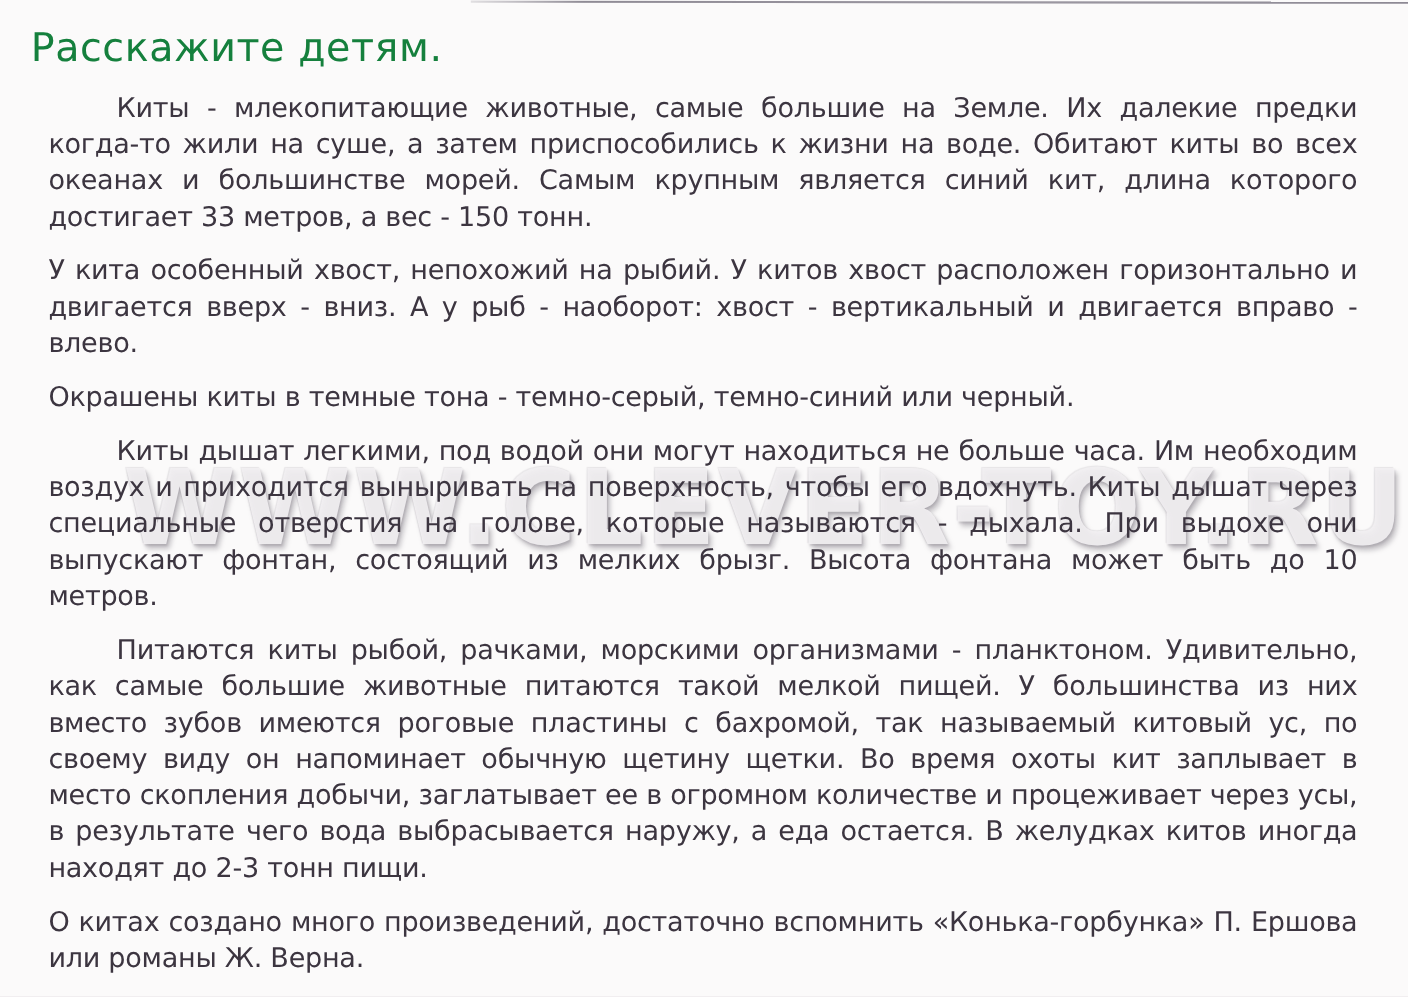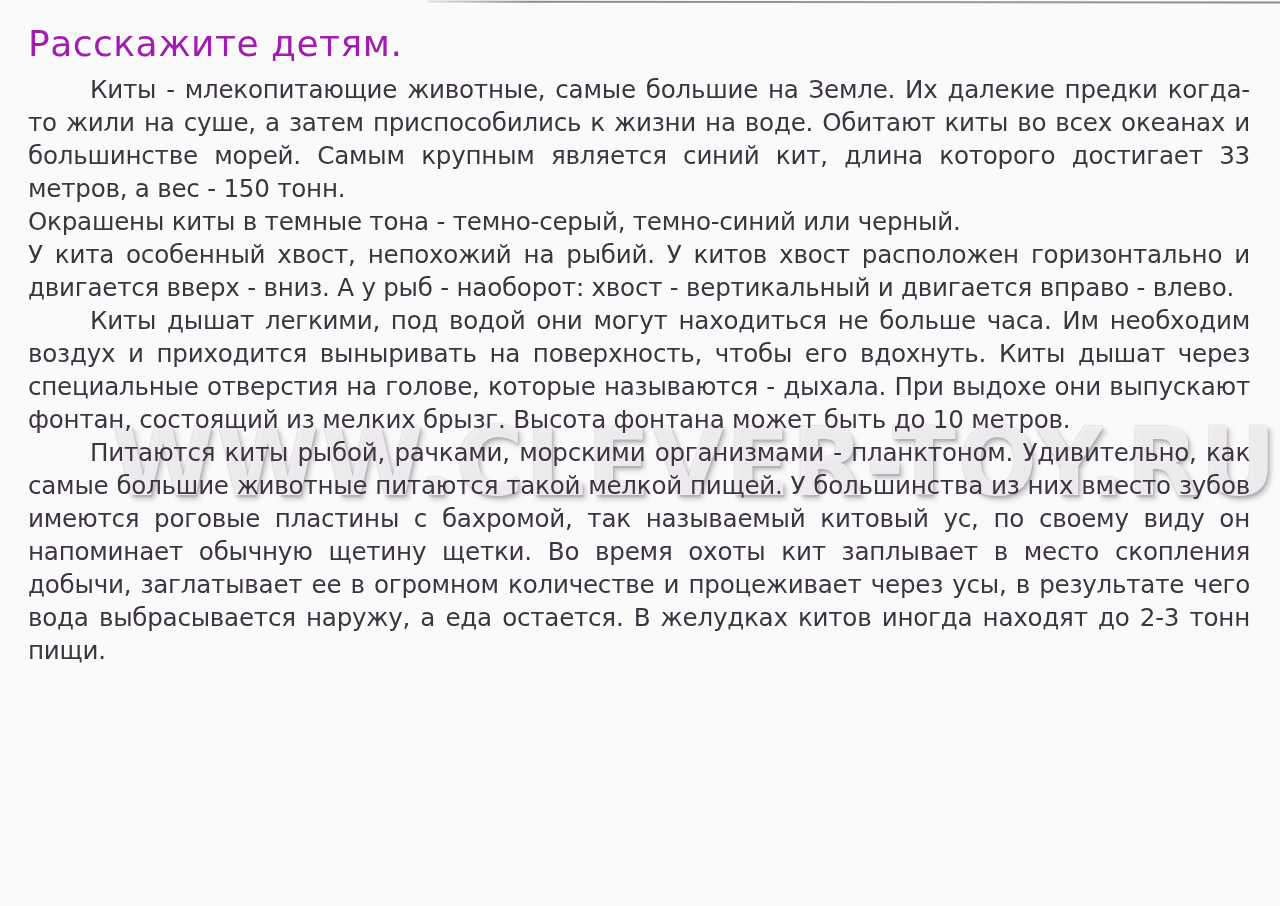--- a/index.html
+++ b/index.html
@@ -49,51 +49,52 @@
   }
   .title {
     position: relative;
     z-index: 1;
     margin: 0;
     padding: 22px 20px 0 28px;
     font-size: 36px;
     font-weight: 500;
     letter-spacing: 0.5px;
     line-height: 1.2;
-    color: #a21caf;
+    color: #15803d;
   }
   .body-text {
     position: relative;
     z-index: 1;
     margin: 8px 30px 0 28px;
     font-size: 24.6px;
     line-height: 33px;
     text-align: justify;
     letter-spacing: -0.01em;
   }
   .body-text p {
-    margin: 0;
+    margin: 16px;
     padding: 0;
   }
   .body-text p.indent {
     text-indent: 62px;
   }
 </style>
 </head>
 <body>
 
 <div class="page">
 
   <div class="scan-edge"></div>
 
   <div class="watermark">WWW.CLEVER-TOY.RU</div>
 
   <h1 class="title">Расскажите детям.</h1>
 
   <div class="body-text">
     <p class="indent">Киты - млекопитающие животные, самые большие на Земле. Их далекие предки когда-то жили на суше, а затем приспособились к жизни на воде. Обитают киты во всех океанах и большинстве морей. Самым крупным является синий кит, длина которого достигает 33 метров, а вес - 150 тонн.</p>
+    <p>                <span>У кита особенный хвост, непохожий на рыбий. У китов хвост расположен горизонтально и двигается вверх - вниз. А у рыб - наоборот: хвост - вертикальный и двигается вправо - влево.</span></p>
     <p>                <span>Окрашены киты в темные тона - темно-серый, темно-синий или черный.</span></p>
-    <p>                <span>У кита особенный хвост, непохожий на рыбий. У китов хвост расположен горизонтально и двигается вверх - вниз. А у рыб - наоборот: хвост - вертикальный и двигается вправо - влево.</span></p>
     <p class="indent">Киты дышат легкими, под водой они могут находиться не больше часа. Им необходим воздух и приходится выныривать на поверхность, чтобы его вдохнуть. Киты дышат через специальные отверстия на голове, которые называются - дыхала. При выдохе они выпускают фонтан, состоящий из мелких брызг. Высота фонтана может быть до 10 метров.</p>
     <p class="indent">Питаются киты рыбой, рачками, морскими организмами - планктоном. Удивительно, как самые большие животные питаются такой мелкой пищей. У большинства из них вместо зубов имеются роговые пластины с бахромой, так называемый китовый ус, по своему виду он напоминает обычную щетину щетки. Во время охоты кит заплывает в место скопления добычи, заглатывает ее в огромном количестве и процеживает через усы, в результате чего вода выбрасывается наружу, а еда остается. В желудках китов иногда находят до 2-3 тонн пищи.</p>
+    <p>                <span>О китах создано много произведений, достаточно вспомнить «Конька-горбунка» П. Ершова или романы Ж. Верна.</span></p>
   </div>
 
 </div>
 
 </body></html>

